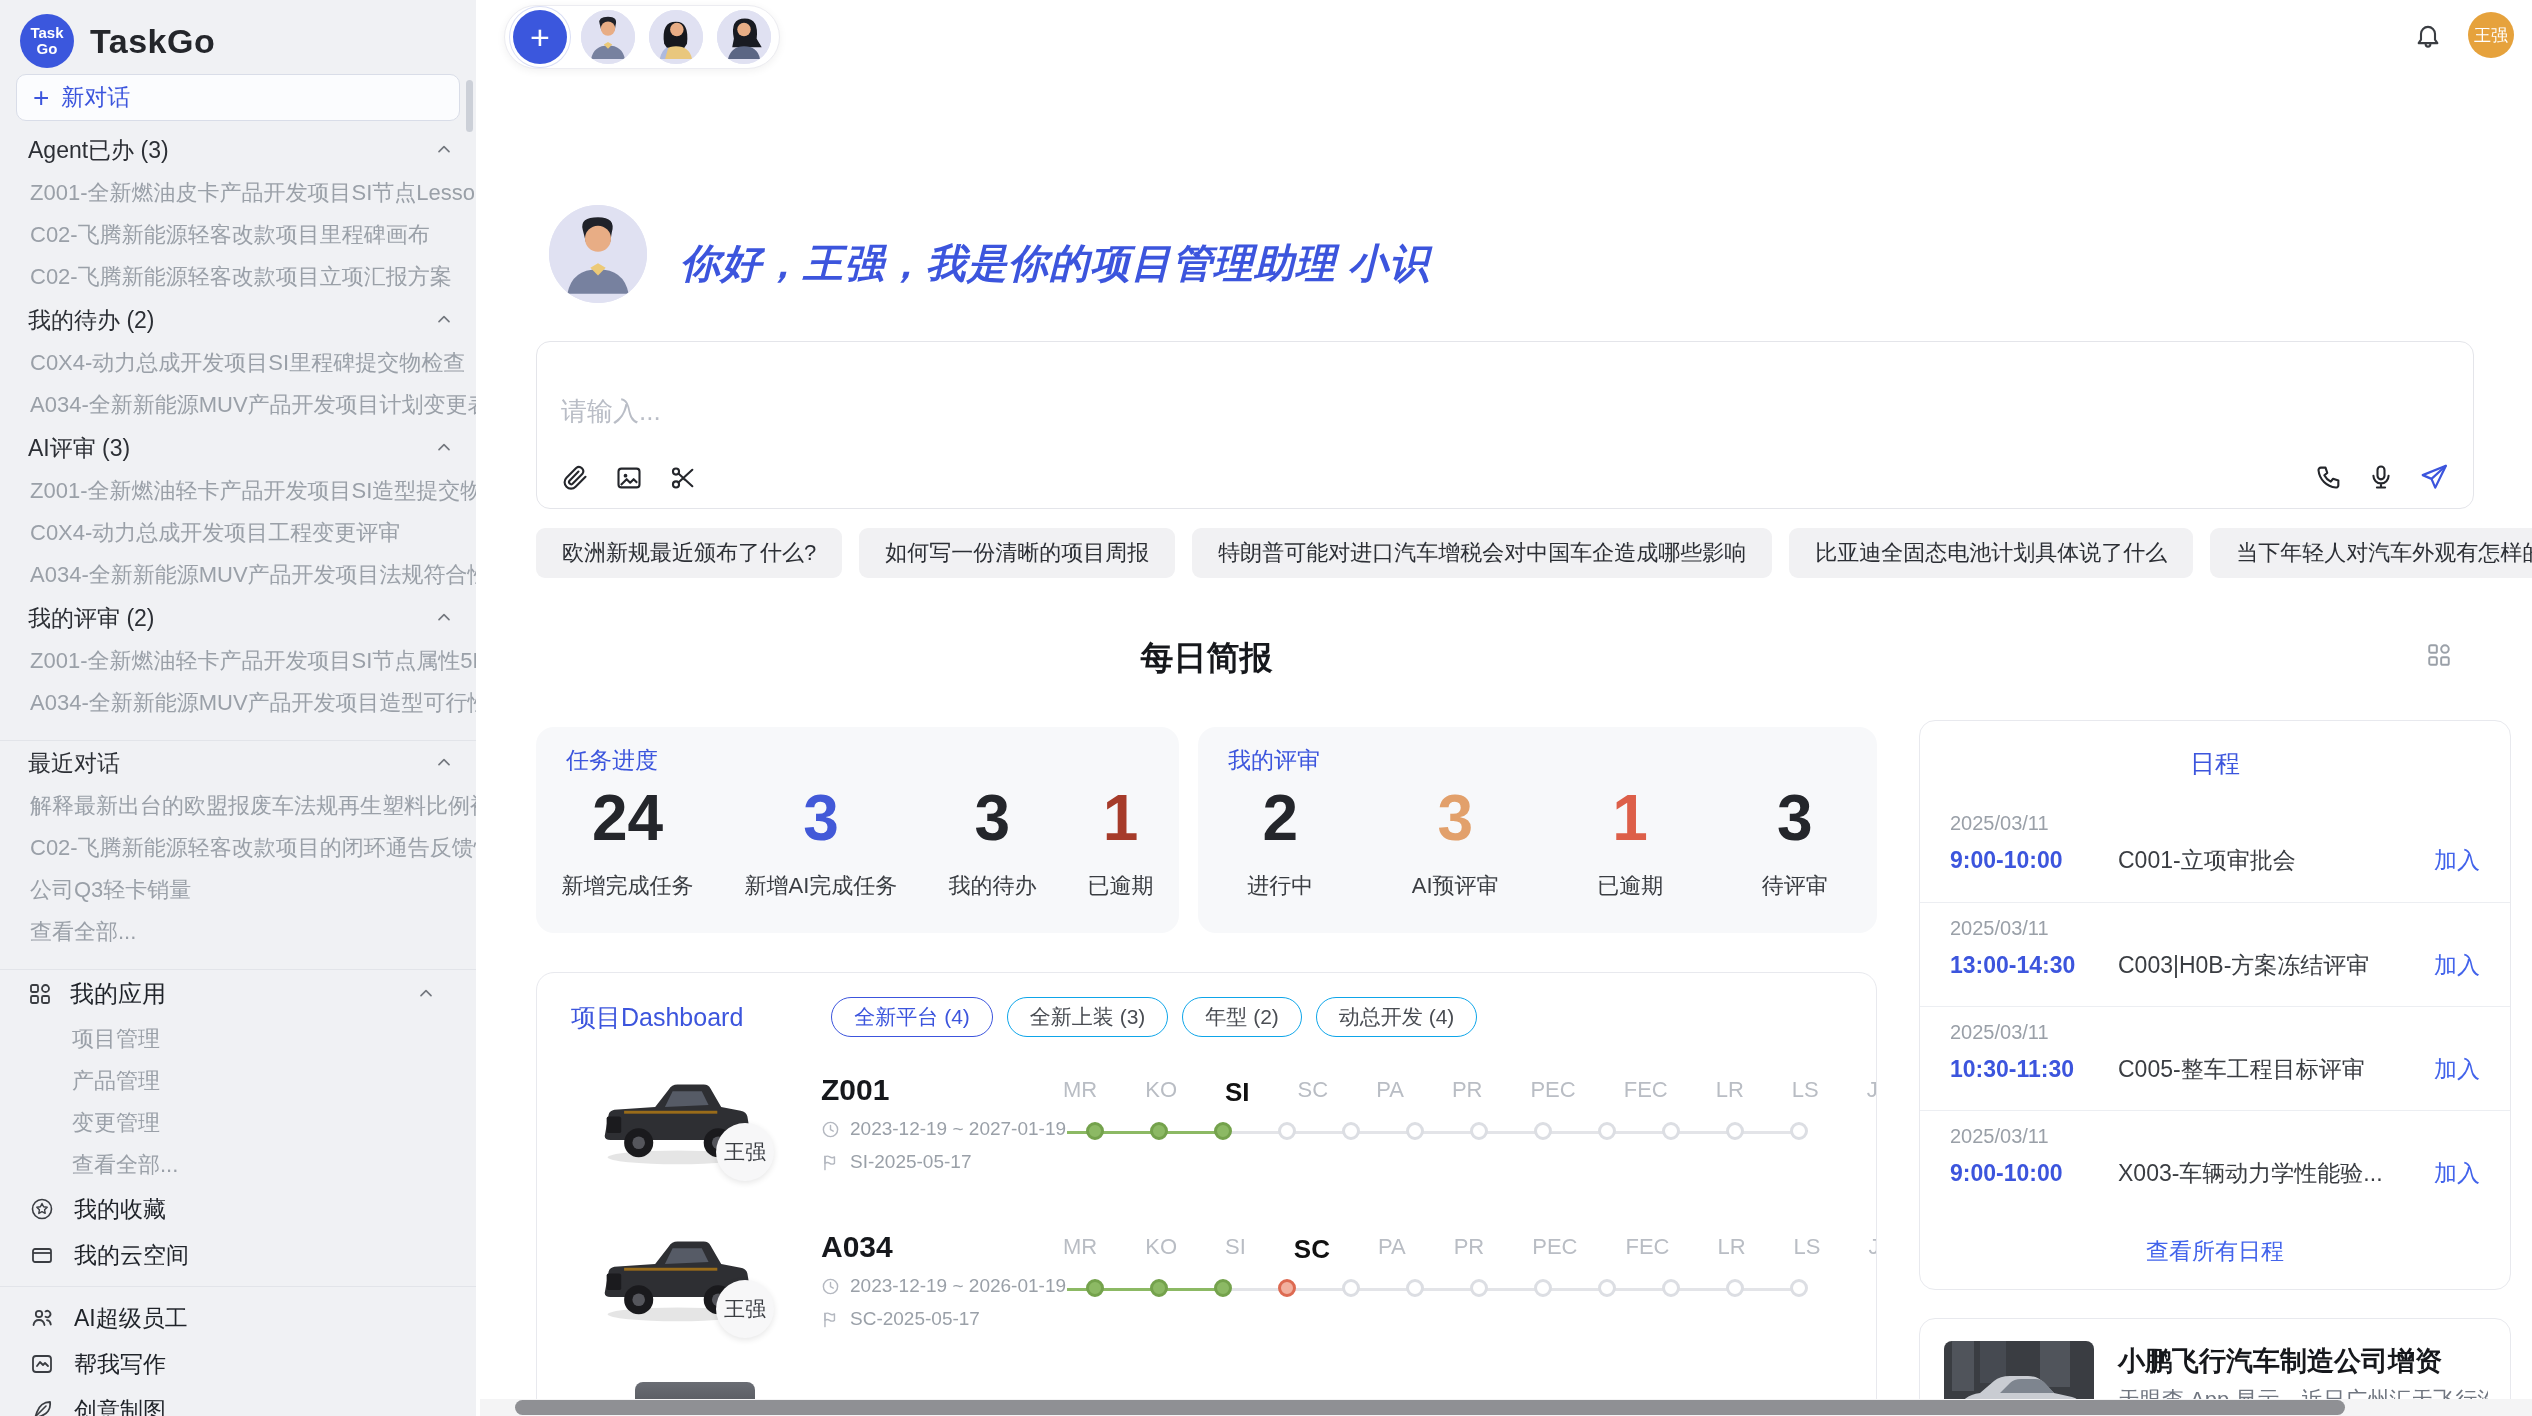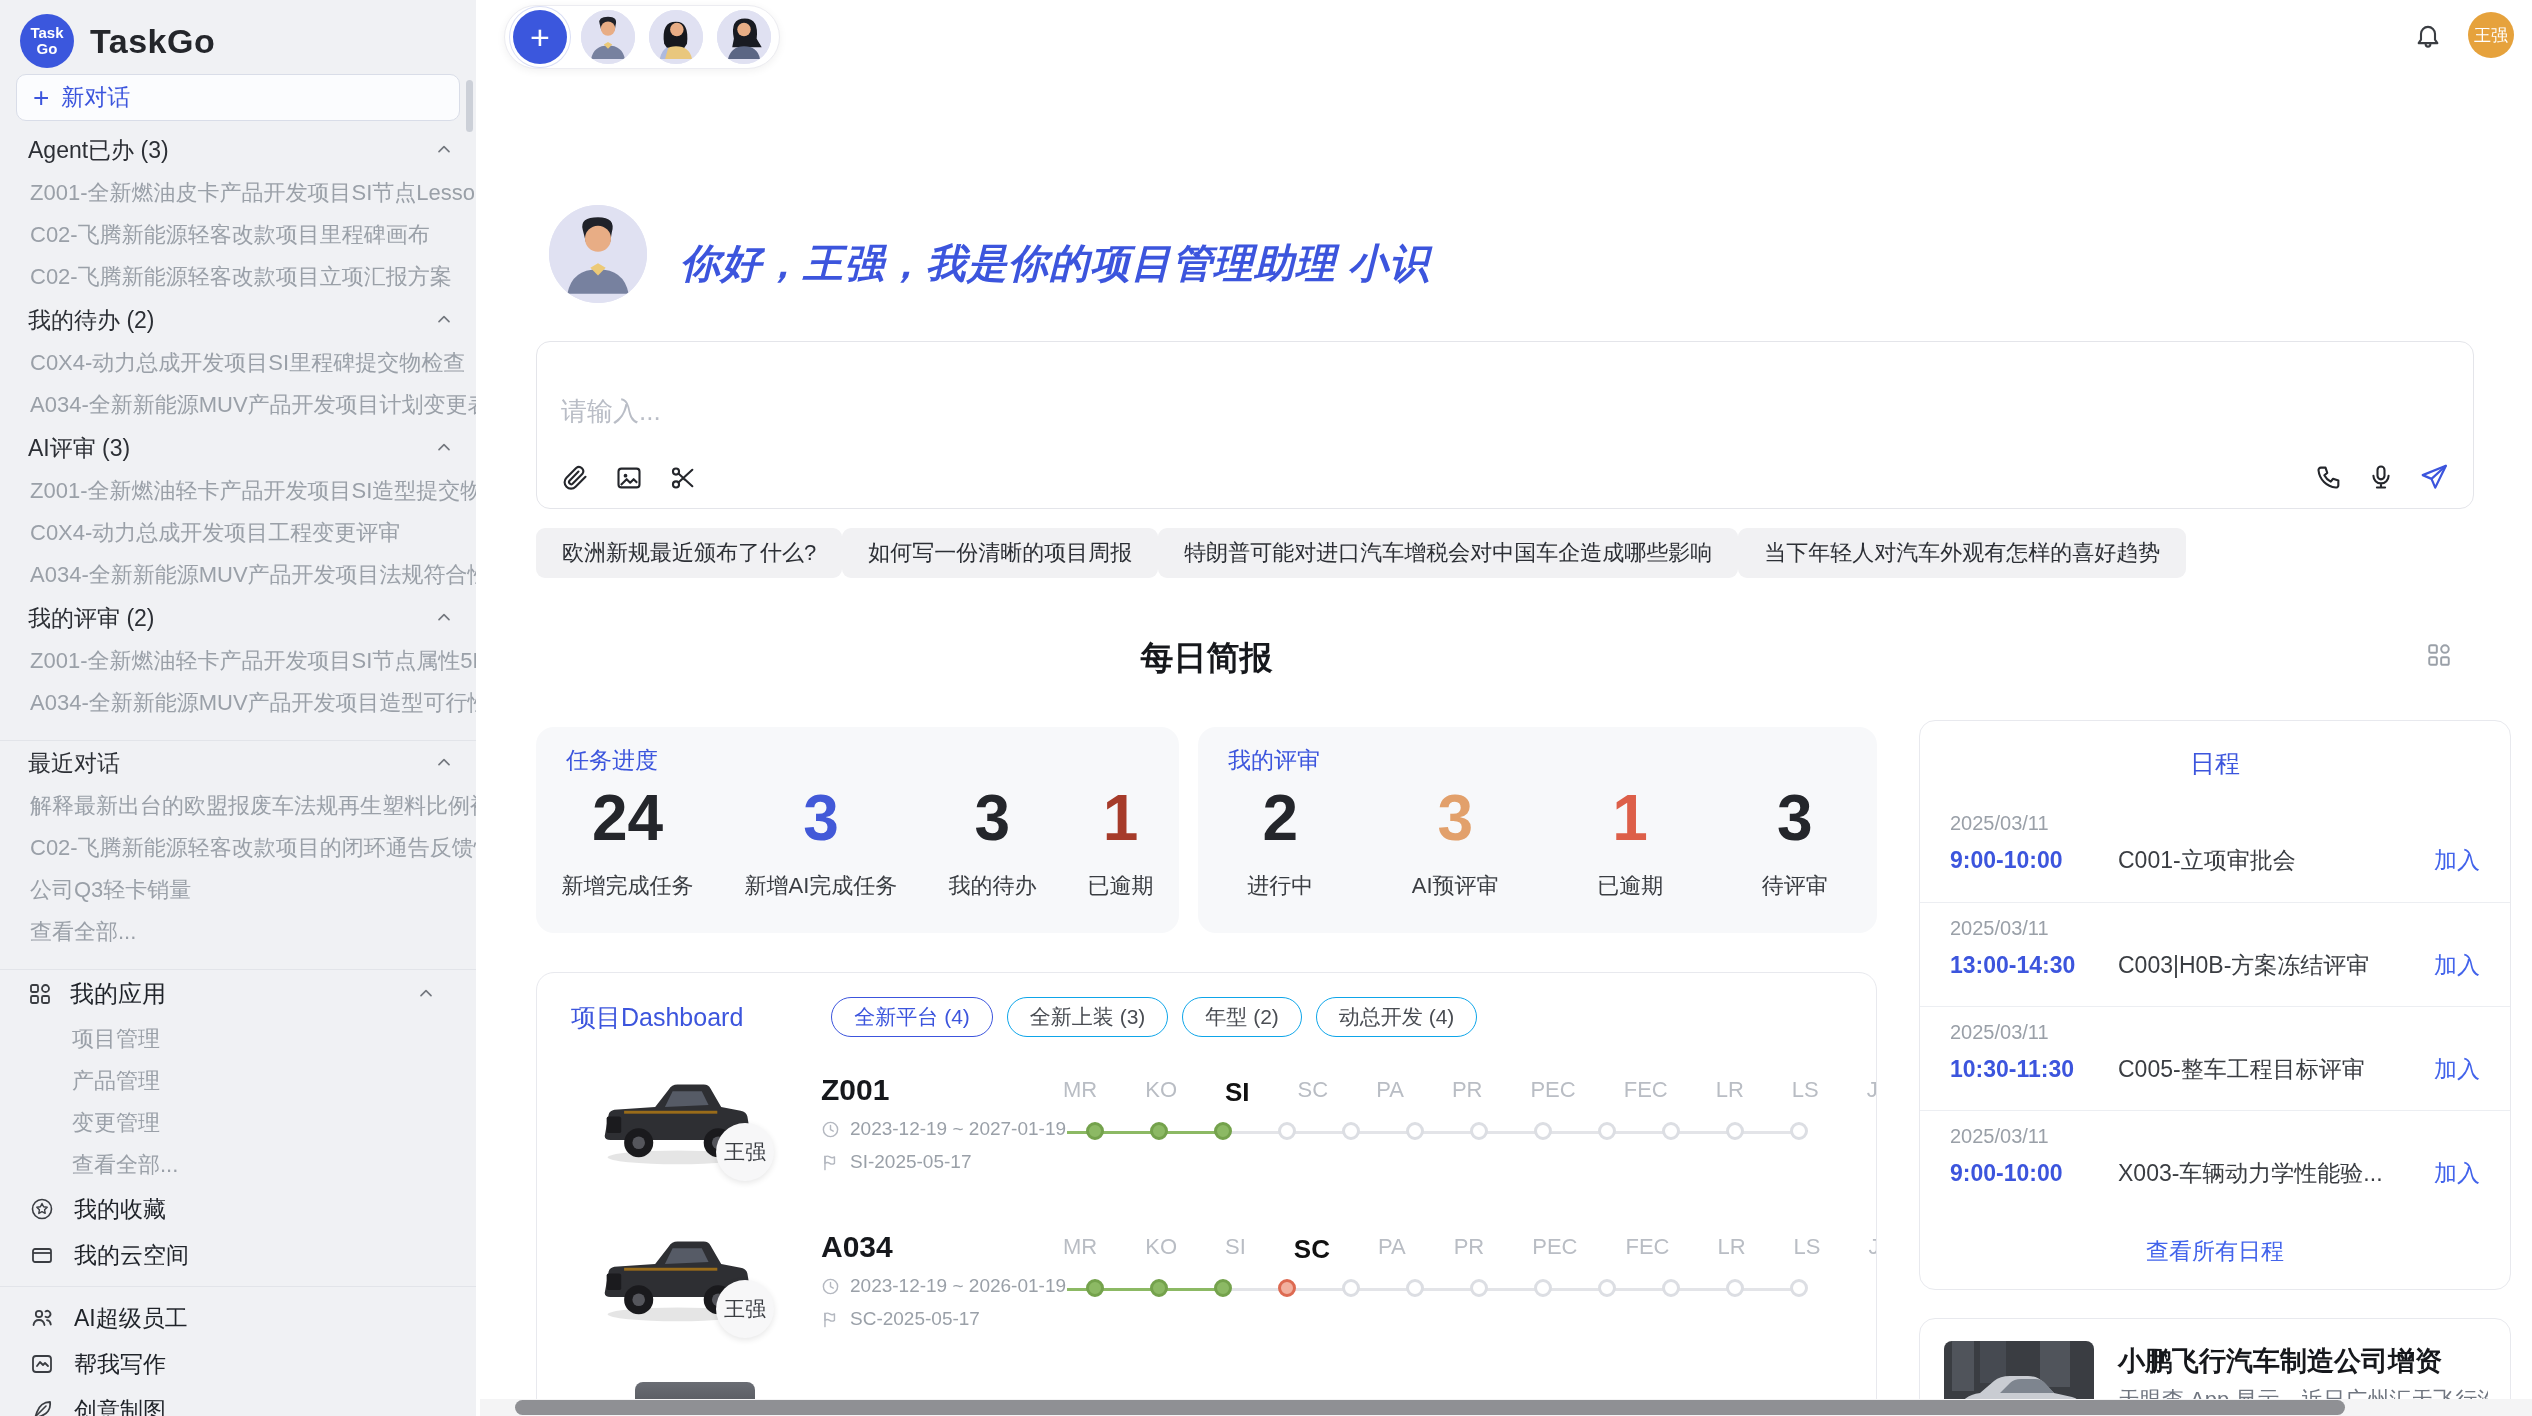--- a/index.html
+++ b/index.html
@@ -62,21 +62,21 @@
   .inputbox textarea { position:absolute; left:24px; top:52px; width:1600px; height:60px;
     border:none; outline:none; resize:none; font-size:26px; color:#24262b;
     font-family:"Liberation Sans","DejaVu Sans",sans-serif; }
   .inputbox textarea::placeholder { color:#b9bdc6; }
   .in-icons-l { position:absolute; left:24px; bottom:16px; display:flex; gap:26px; }
   .in-icons-r { position:absolute; right:24px; bottom:16px; display:flex; gap:24px; align-items:center; }
   .in-icons-l svg, .in-icons-r svg { width:28px; height:28px; color:#24262b; cursor:pointer; }
   .in-icons-r .send { color:#3c55dd; width:30px; height:30px; }
 
   
-  .chips { position:absolute; left:536px; top:528px; width:1950px; display:flex; }
+  .chips { position:absolute; left:536px; top:528px; width:1950px; display:flex; gap:17px; }
   .chip { height:50px; line-height:50px; padding:0 26px; background:#f1f1f3; border-radius:9px;
     font-size:22px; color:#2c2f35; white-space:nowrap; cursor:pointer; }
 
   
   .brief-head { position:absolute; left:536px; top:636px; width:1341px; text-align:center; }
   .brief-head h2 { font-size:33px; font-weight:700; color:#16181c; display:inline-block; }
   .brief-grid-ic { position:absolute; right:-550px; top:6px; width:26px; height:26px; color:#9aa0a8; cursor:pointer; }
   .stats { position:absolute; left:536px; top:727px; width:1341px; display:flex; gap:19px; }
   .stat-card { background:#f7f8fa; border-radius:18px; height:206px; position:relative; }
   .stat-card.c1 { width:643px; } .stat-card.c2 { width:679px; }
@@ -445,20 +445,21 @@
     <svg class="send">
         <use href="#sym-send"></use>
       </svg>
   </div>
 </div>
 
 <div class="chips">
   <div class="chip">欧洲新规最近颁布了什么?</div>
   <div class="chip">如何写一份清晰的项目周报</div>
   <div class="chip">特朗普可能对进口汽车增税会对中国车企造成哪些影响</div>
+  <div class="chip">比亚迪全固态电池计划具体说了什么</div>
   <div class="chip">当下年轻人对汽车外观有怎样的喜好趋势</div>
 </div>
 
 <div class="brief-head">
   <h2>每日简报</h2>
   <svg class="brief-grid-ic" style="right:-575px">
       <use href="#sym-grid"></use>
     </svg>
 </div>
 

